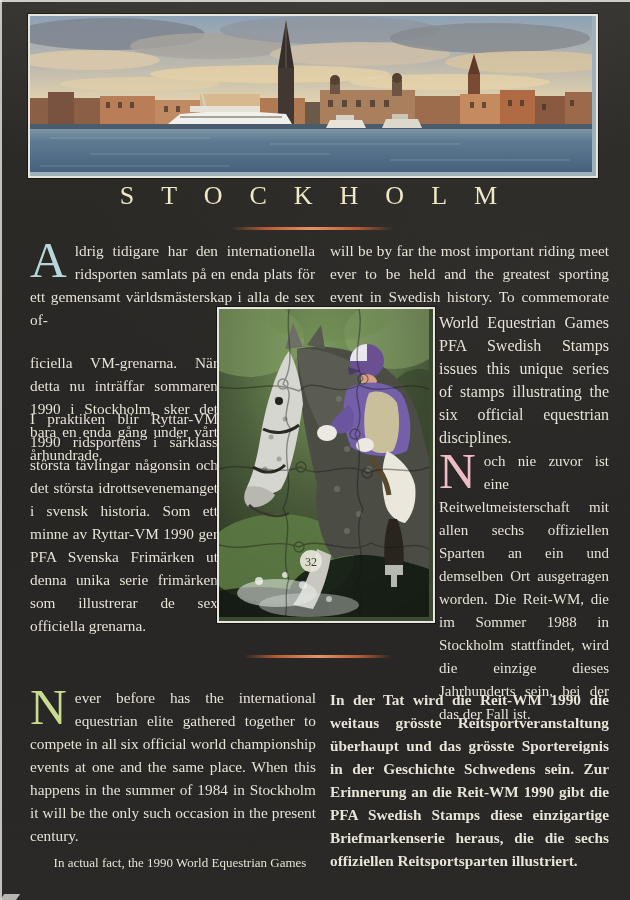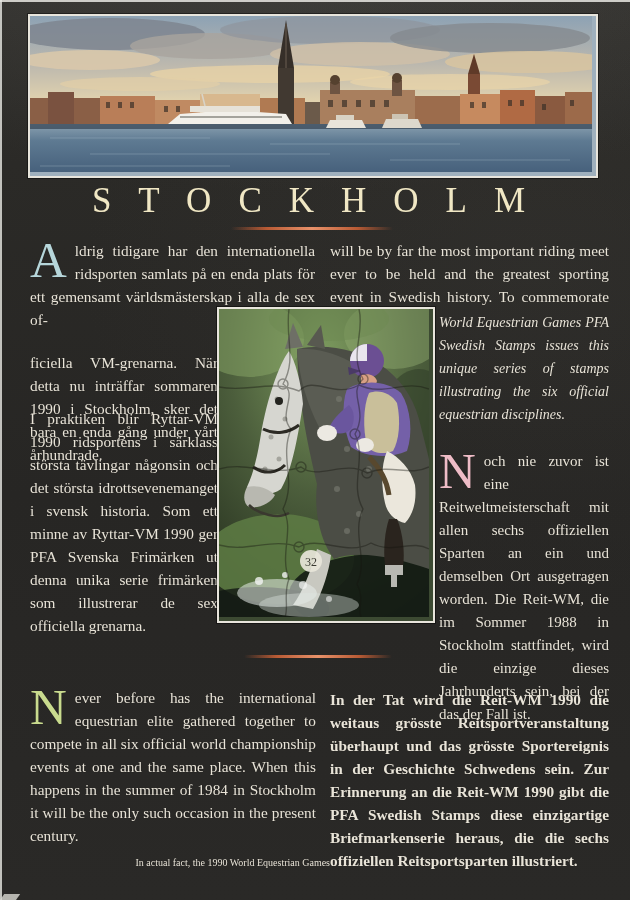--- a/index.html
+++ b/index.html
@@ -18,21 +18,21 @@
 
   .panorama {
     position:absolute; left:28px; top:14px; width:566px; height:160px;
     border:2px solid #e8e5dc; box-shadow:0 0 0 1px rgba(0,0,0,.4);
     background:#9fb0bd; overflow:hidden;
   }
   .panorama svg { display:block; }
 
   .page-title {
     position:absolute; left:0; top:181px; width:630px; text-align:center;
-    font-size:35px; letter-spacing:27px; text-indent:14px;
+    font-size:26px; letter-spacing:27px; text-indent:14px;
     color:#f0e7c4; font-weight:400;
   }
 
   .accent-rule {
     position:absolute; height:3px; border-radius:2px;
     background:linear-gradient(90deg, rgba(208,106,60,0) 0%, #b85a34 22%, #e9926a 50%, #b85a34 78%, rgba(208,106,60,0) 100%);
   }
   .rule-1 { left:231px; top:227px; width:162px; }
   .rule-2 { left:244px; top:655px; width:148px; }
 
@@ -45,23 +45,23 @@
     font-family:"Liberation Serif","DejaVu Serif",serif;
   }
   .dc-blue  { color:#b6d6da; }
   .dc-green { color:#c9db8e; }
   .dc-pink  { color:#eebcc6; }
 
   .sv-wide    { left:30px;  top:239px; width:285px; }
   .sv-narrow1 { left:30px;  top:313px; width:188px;margin-top:38px; }
   .sv-narrow2 { left:30px;  top:407px; width:188px; }
   .en-para    { left:30px;  top:686px; width:286px; }
-  .en-line2   { left:30px;  top:851px; width:300px; white-space:nowrap; font-size:10px; text-align:right; }
+  .en-line2   { left:30px;  top:851px; width:300px; white-space:nowrap; font-size:13px; text-align:center; }
   .en2-wide   { left:330px; top:239px; width:279px; }
-  .en2-narrow { left:439px; top:311px; width:170px; font-size:14px;font-style:italic; }
+  .en2-narrow { left:439px; top:311px; width:170px; font-size:16px; }
   .de-narrow  { left:439px; top:450px; width:170px; font-size:15px; }
   .de-wide    { left:330px; top:688px; width:279px;font-weight:bold; }
 
   .puzzle {
     position:absolute; left:217px; top:307px; width:214px; height:312px;
     border:2px solid #e8e5dc; box-shadow:0 0 0 1px rgba(0,0,0,.45);
     background:#3c4a32; overflow:hidden;
   }
   .puzzle svg { display:block; }
 </style>

